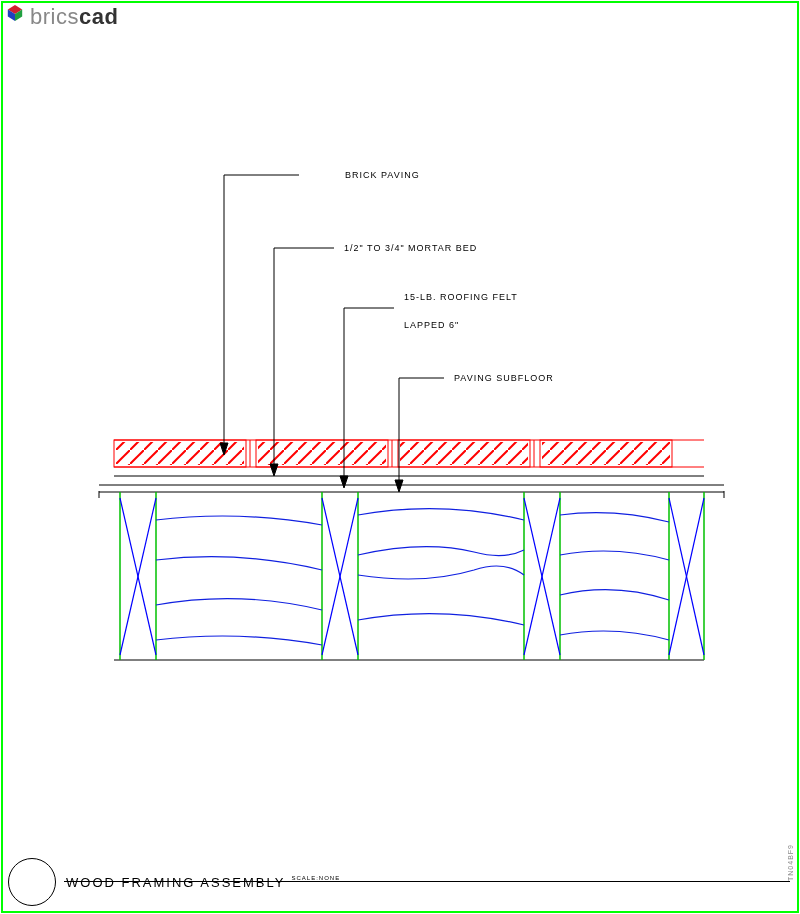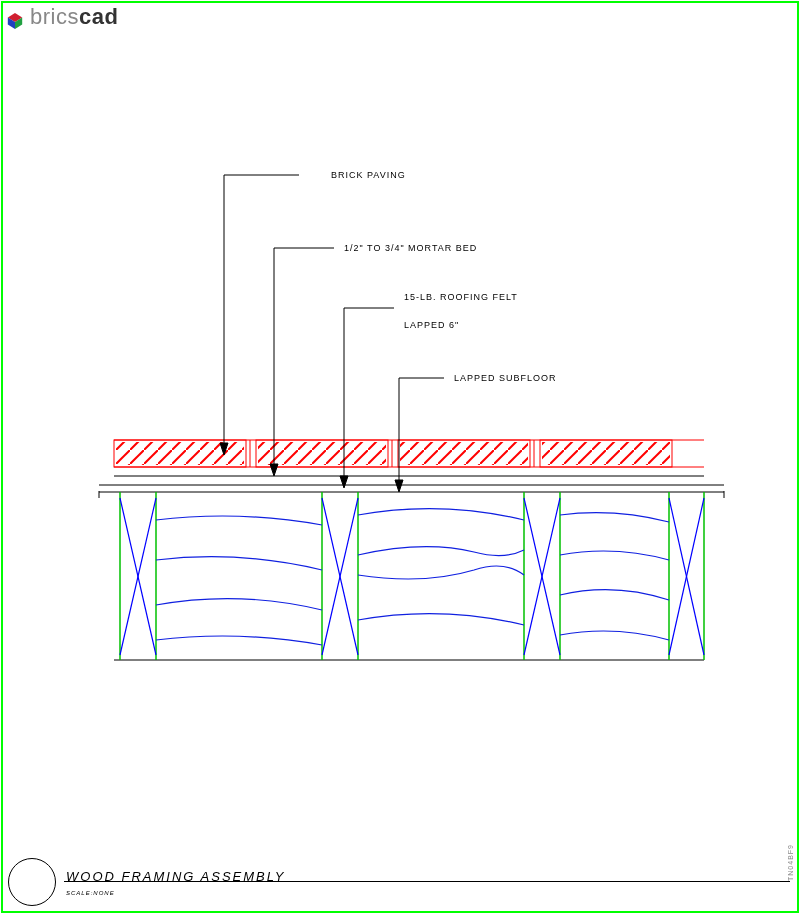--- a/index.html
+++ b/index.html
@@ -13,21 +13,21 @@
   }
   .page-frame {
     position: absolute;
     top: 1px; left: 1px; right: 1px; bottom: 1px;
     border: 2px solid #00ff00;
   }
   .header {
     position: absolute;
     top: 4px; left: 6px;
     display: flex;
-    align-items: flex-end;
+    align-items: flex-start;
     gap: 6px;
   }
   .header .logo { width: 18px; height: 18px; }
   .header .brand {
     font-size: 22px;
     font-weight: bold;
     color: #333;
     letter-spacing: 0.5px;
   }
   .header .brand .light { color: #888; font-weight: normal; }
@@ -45,23 +45,22 @@
   .title-circle {
     width: 48px; height: 48px;
     border: 1px solid #000;
     border-radius: 50%;
     margin-left: 4px;
     margin-right: 10px;
     flex-shrink: 0;
   }
   .title-text {
     display: flex;
-    flex-direction: column;
+    flex-direction: row;
     gap: 6px;
-    font-style: italic;
   }
   .title-text .main {
     font-size: 13px;
     letter-spacing: 2px;
     color: #000;
   }
   .title-text .scale {
     font-size: 6px;
     letter-spacing: 1px;
     color: #000;
@@ -205,25 +204,25 @@
       <line x1="340" y1="278" x2="340" y2="452"></line>
       <polygon points="340,458 336,446 344,446"></polygon>
 
       <line x1="395" y1="348" x2="440" y2="348"></line>
       <line x1="395" y1="348" x2="395" y2="456"></line>
       <polygon points="395,462 391,450 399,450"></polygon>
     </g>
 
   </svg>
 
-  <div class="label" style="left:303px; top:140px;padding-left:24px;">BRICK PAVING</div>
+  <div class="label" style="left:317px; top:140px;padding-left:24px;">BRICK PAVING</div>
   <div class="label" style="left:340px; top:213px;">1/2" TO 3/4" MORTAR BED</div>
   <div class="label" style="left:400px; top:262px;">15-LB. ROOFING FELT</div>
   <div class="label" style="left:400px; top:290px;">LAPPED 6"</div>
-  <div class="label" style="left:450px; top:343px;">LAPPED SUBFLOOR</div>
+  <div class="label" style="left:450px; top:343px;">PAVING SUBFLOOR</div>
 </div>
 
 <div class="title-line"></div>
 <div class="title-block">
   <div class="title-circle"></div>
   <div class="title-text">
     <div class="main">WOOD FRAMING ASSEMBLY</div>
     <div class="scale">SCALE:NONE</div>
   </div>
 </div>

